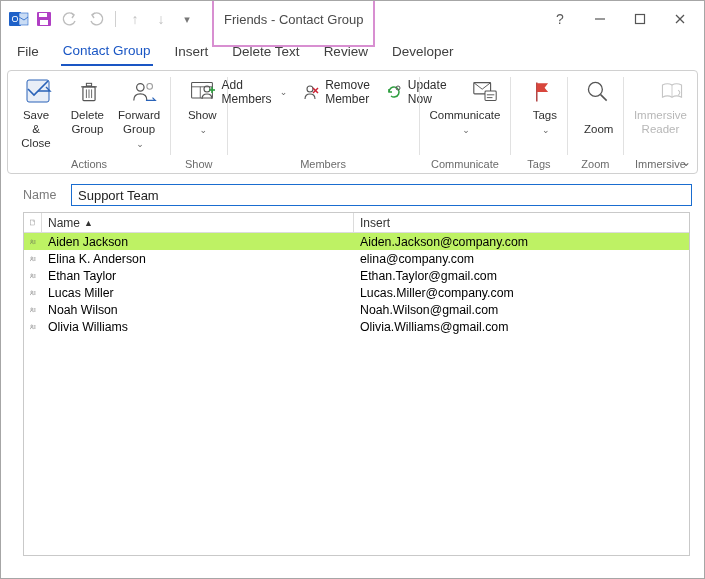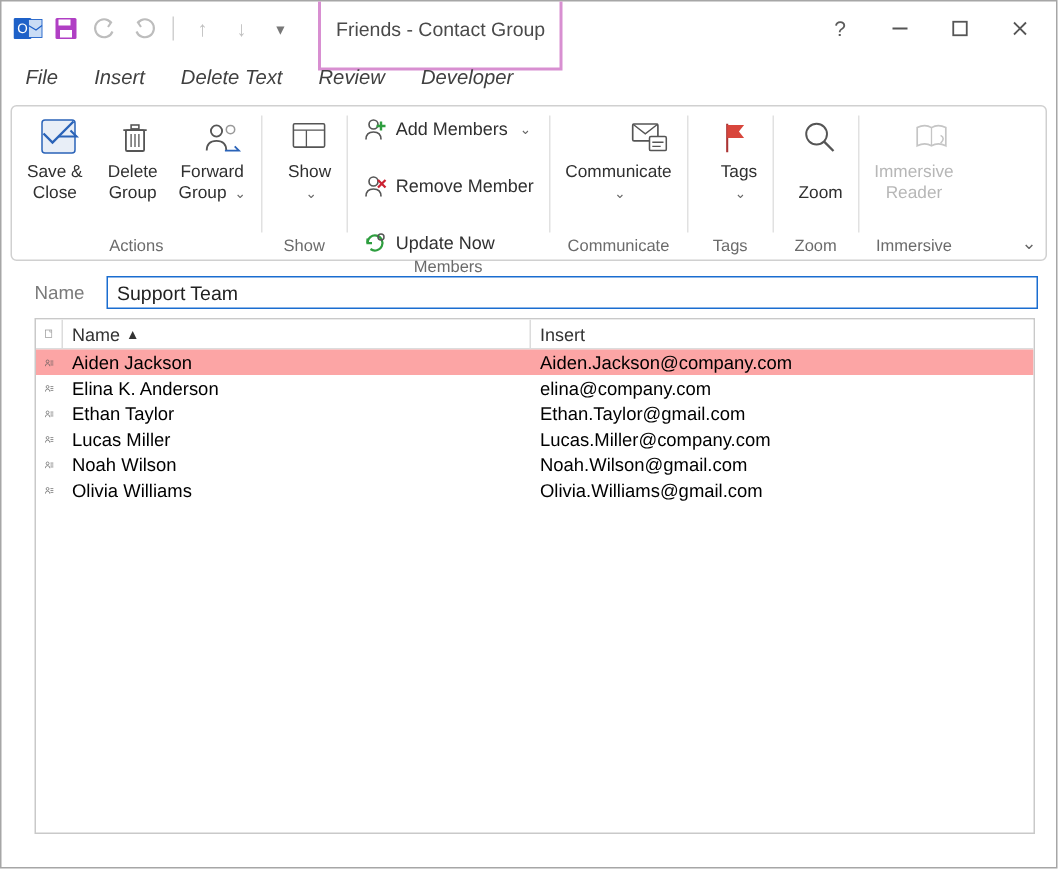--- a/index.html
+++ b/index.html
@@ -14,35 +14,35 @@
 .qat-divider { width: 1px; height: 16px; background: #d0d0d0; margin: 0 2px; }
 .title-text-box { border: 2px solid #d88fd1; padding: 18px 10px; font-size: 13px; color: #4a4a4a; margin-left: 10px; }
 .titlebar-right { display: flex; align-items: center; gap: 20px; padding-right: 6px; color: #5b5b5b; }
 .win-btn { width: 20px; height: 20px; display: flex; align-items: center; justify-content: center; font-size: 14px; }
 
 .outlook-icon { width: 20px; height: 20px; }
 .save-disk { width: 16px; height: 16px; }
 
 
 .tabs { display: flex; align-items: center; gap: 20px; padding: 0 14px; height: 30px; font-size: 13.5px; }
-.tab { padding: 4px 2px 6px 2px; color: #404040; font-style: italic; }
+.tab { padding: 4px 2px 6px 2px; color: #404040; }
 .tab.active { color: #1a56c4; border-bottom: 2px solid #1a56c4; font-weight: 500; }
 
 
 .ribbon-wrap { padding: 3px 6px 2px 6px; }
 .ribbon { border: 1px solid #d0d0d0; border-radius: 4px; display: flex; height: 104px; position: relative; }
 .group { display: flex; flex-direction: column; align-items: center; padding: 4px 6px 2px 6px; }
 .group-sep { width: 1px; background: #e1e1e1; margin: 6px 0 18px 0; }
 .group-body { display: flex; flex: 1; align-items: flex-start; gap: 6px; }
 .group-label { font-size: 11px; color: #6b6b6b; padding: 1px 0 1px 0; text-align: center; }
 .big-btn { display: flex; flex-direction: column; align-items: flex-end; justify-content: flex-start; padding: 2px 4px; min-width: 44px; text-align: center; }
 .big-btn .icon { width: 30px; height: 30px; margin-bottom: 2px; display:flex; align-items:center; justify-content:center; }
 .big-btn .lbl { font-size: 11.5px; line-height: 1.2; color: #303030; }
 .big-btn.disabled .lbl { color: #b7b7b7; }
-.small-btn-stack { display: flex; flex-direction: column; gap: 20px; padding-top: 2px; }
+.small-btn-stack { display: flex; flex-direction: row; gap: 8px; padding-top: 2px; }
 .small-btn { display: flex; align-items: center; gap: 6px; font-size: 12px; color: #303030; padding: 1px 4px; }
 .small-btn .icon { width: 16px; height: 16px; display:flex; align-items:center; justify-content:center; }
 .chev { font-size: 9px; color: #666; margin-left: 2px; }
 .ribbon-collapse { position: absolute; right: 6px; bottom: 4px; font-size: 12px; color: #666; }
 
 
 .name-row { display: flex; align-items: center; padding: 8px 12px 4px 22px; gap: 8px; }
 .name-label { font-size: 12.5px; color: #7a7a7a; width: 40px; }
 .name-input-wrap { flex: 1; border: 1px solid #1a6dd0; height: 22px; display: flex; align-items: center; padding: 0 6px; }
 .name-input { font-size: 13px; color: #222; }
@@ -50,21 +50,21 @@
 
 .list-wrap { margin: 2px 14px 12px 22px; border: 1px solid #c9c9c9; height: 344px; background: #fff; overflow: hidden;}
 .list-header { display: flex; height: 20px; border-bottom: 1px solid #dcdcdc; font-size: 12px; color: #333; background:#fff; }
 .hcell { display: flex; align-items: center; padding: 0 6px; border-right: 1px solid #dcdcdc; gap: 4px; }
 .col-icon { width: 18px; }
 .col-name { width: 312px; }
 .col-email { flex: 1; border-right: none; }
 .sort-arrow { font-size: 9px; }
 .list-body { }
 .row { display: flex; height: 17px; font-size: 12.3px; align-items: center; }
-.row.selected { background: #fca5a5; text-align: center; }
+.row.selected { background: #bef264; text-align: center; }
 .cell { padding: 0 6px; display: flex; align-items: center; }
 .cell.col-icon { color: #5b5b5b; }
 .member-icon { width: 14px; height: 12px; }
 </style>
 </head>
 <body>
 
 <div class="titlebar">
   <div class="titlebar-left">
     <span class="outlook-icon">
@@ -118,20 +118,21 @@
         <svg width="12" height="12" viewBox="0 0 12 12">
           <line x1="2" y1="2" x2="10" y2="10" stroke="#555" stroke-width="1.2"></line>
           <line x1="10" y1="2" x2="2" y2="10" stroke="#555" stroke-width="1.2"></line>
         </svg>
       </span>
   </div>
 </div>
 
 <div class="tabs">
   <div class="tab">File</div>
+  <div class="tab active">Contact Group</div>
   <div class="tab">Insert</div>
   <div class="tab">Delete Text</div>
   <div class="tab">Review</div>
   <div class="tab">Developer</div>
 </div>
 
 <div class="ribbon-wrap">
 <div class="ribbon">
 
   <div class="group">

